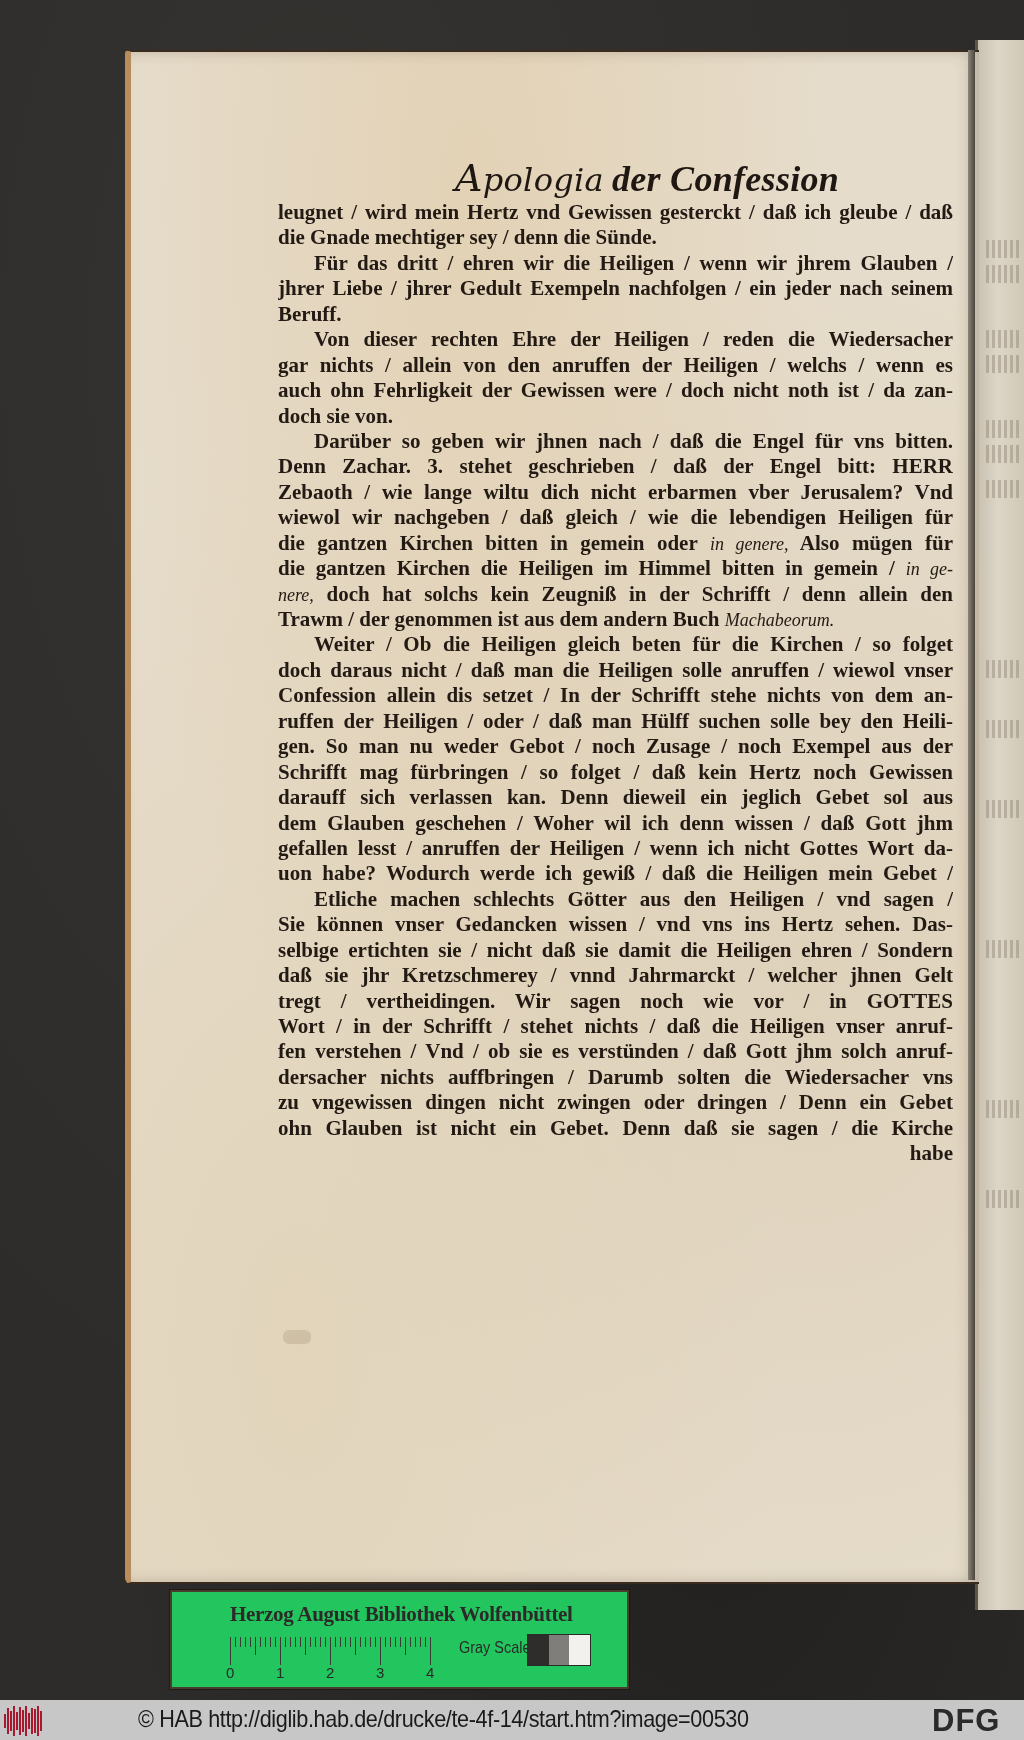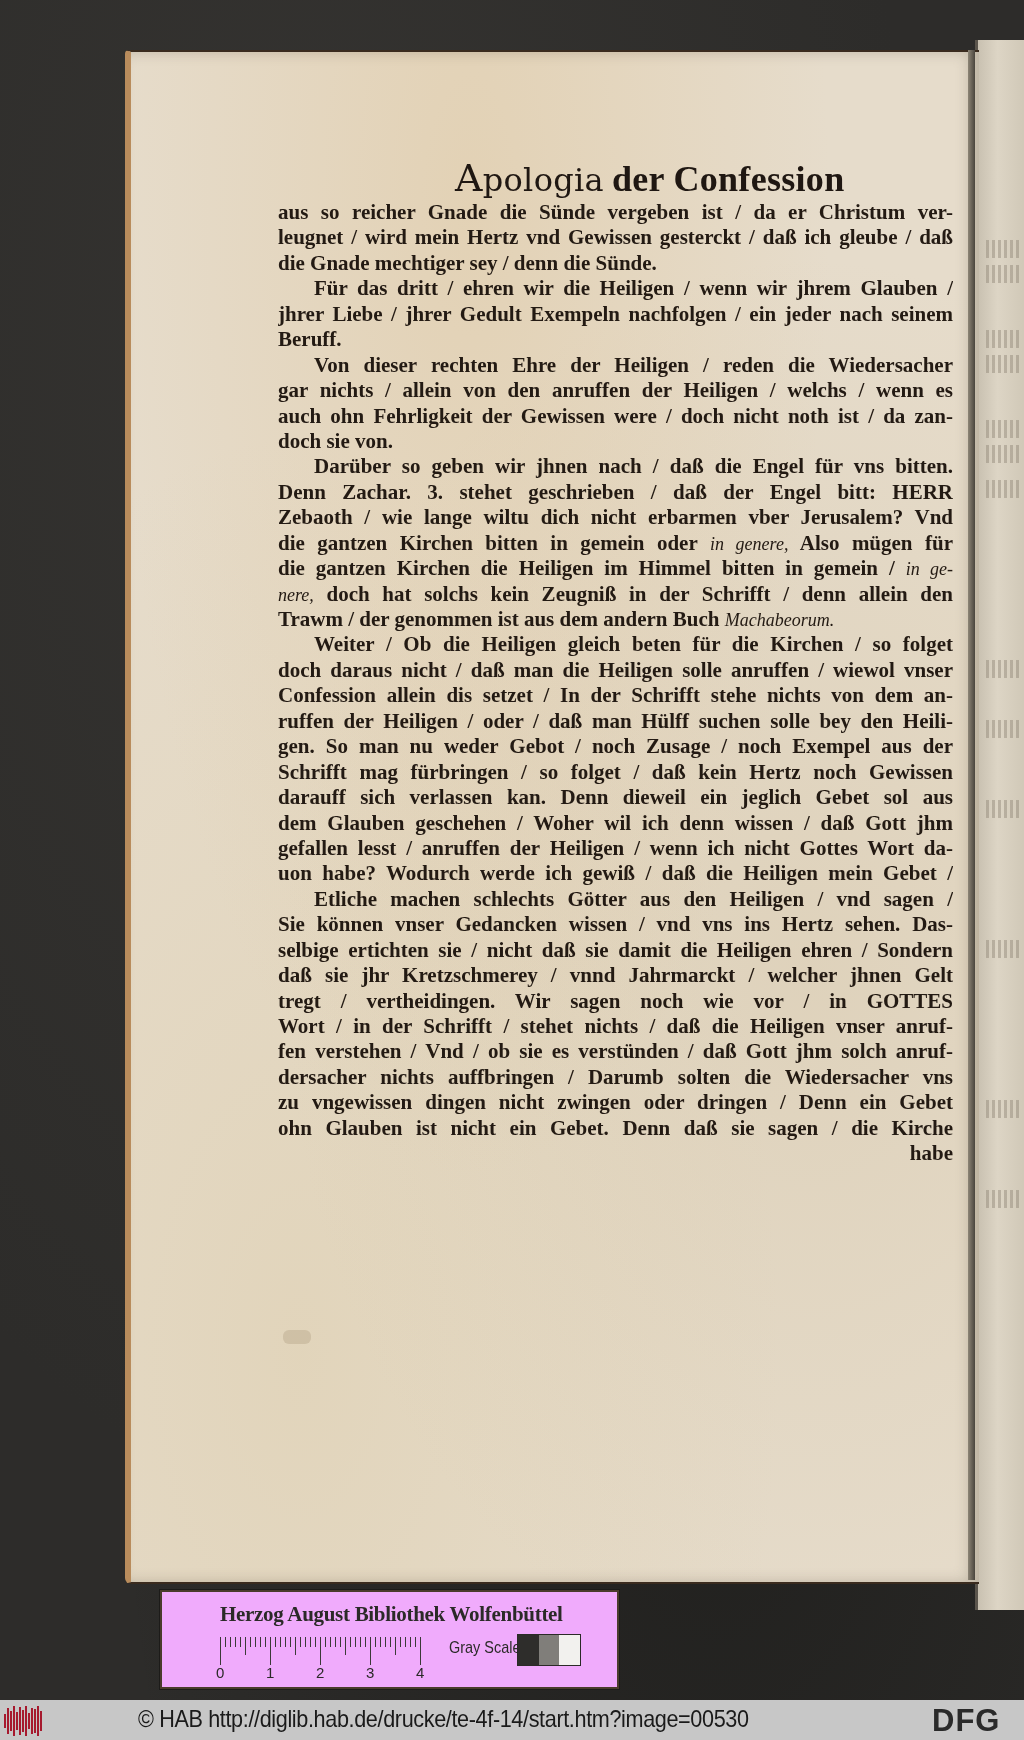--- a/index.html
+++ b/index.html
@@ -36,21 +36,21 @@
     border-bottom:2px solid #3a2b1e;
     border-radius:4px 0 0 6px;
     box-shadow: inset -10px 0 14px rgba(80,70,55,0.25);
   }
   .page-edge-right {
     position:absolute; left:968px; top:50px; width:7px; height:1530px;
     background:linear-gradient(90deg,#8d8576,#4a453d);
   }
   .header-line {
     position:absolute; left:455px; top:156px;
-    font-size:32px; color:#1f1712; white-space:nowrap; letter-spacing:0.3px;
+    font-size:32px; color:#1f1712; white-space:nowrap; letter-spacing:0.3px;font-style:italic;
   }
   .header-line .roman { font-family:"DejaVu Serif", serif; font-weight:normal; }
   .header-line .roman-big { font-size:38px; }
   .header-line .gothic { font-family:"Liberation Serif", serif; font-weight:bold; font-size:36px; margin-left:8px; }
   .text-block {
     position:absolute; left:278px; top:200px; width:675px;
   }
   .line {
     height:25.45px; line-height:25.45px;
     font-family:"Liberation Serif", serif; font-weight:bold;
@@ -60,22 +60,22 @@
   .line.indent { padding-left:36px; }
   .line.short { text-align-last:left; }
   .line.right { text-align:right; text-align-last:right; }
   .line .it { font-style:italic; font-weight:normal; font-size:18px; }
   .faint-mark {
     position:absolute; left:283px; top:1330px; width:28px; height:14px;
     background:rgba(150,130,100,0.25); border-radius:6px;
   }
   
   .target-card {
-    position:absolute; left:160px; top:1590px; width:455px; height:95px;
-    background:#f0abfc;
+    position:absolute; left:170px; top:1590px; width:455px; height:95px;
+    background:#22c55e;
     border:2px solid #4a3b2c;
     box-shadow:0 0 0 1px #1c1b19;
   }
   .card-title {
     position:absolute; left:58px; top:10px;
     font-family:"Liberation Serif", serif; font-weight:bold; font-size:21px;
     color:#2b2a28; white-space:nowrap; letter-spacing:-0.3px;
   }
   .ruler {
     position:absolute; left:58px; top:45px; width:200px; height:28px;
@@ -140,33 +140,33 @@
 </div>
 
 <div class="page"></div>
 <div class="page-edge-right"></div>
 
 <div class="header-line">
   <span class="roman roman-big">A</span><span class="roman">pologia</span><span class="gothic">der Confession</span>
 </div>
 
 <div class="text-block">
-  <div class="line">aus so reicher Gnade die Sünde vergeben ist / da er Christum ver-</div>
   <div class="line">leugnet / wird mein Hertz vnd Gewissen gesterckt / daß ich gleube / daß</div>
   <div class="line short">die Gnade mechtiger sey / denn die Sünde.</div>
   <div class="line indent">Für das dritt / ehren wir die Heiligen / wenn wir jhrem Glauben /</div>
   <div class="line">jhrer Liebe / jhrer Gedult Exempeln nachfolgen / ein jeder nach seinem</div>
   <div class="line short">Beruff.</div>
   <div class="line indent">Von dieser rechten Ehre der Heiligen / reden die Wiedersacher</div>
   <div class="line">gar nichts / allein von den anruffen der Heiligen / welchs / wenn es</div>
   <div class="line">auch ohn Fehrligkeit der Gewissen were / doch nicht noth ist / da zan-</div>
   <div class="line short">doch sie von.</div>
   <div class="line indent">Darüber so geben wir jhnen nach / daß die Engel für vns bitten.</div>
   <div class="line">Denn Zachar. 3. stehet geschrieben / daß der Engel bitt: HERR</div>
   <div class="line">Zebaoth / wie lange wiltu dich nicht erbarmen vber Jerusalem? Vnd</div>
+  <div class="line">wiewol wir nachgeben / daß gleich / wie die lebendigen Heiligen für</div>
   <div class="line">
     <span>die gantzen Kirchen bitten in gemein oder</span>
     <span class="it">in genere,</span>
     <span>Also mügen für</span>
   </div>
   <div class="line">
     <span>die gantzen Kirchen die Heiligen im Himmel bitten in gemein /</span>
     <span class="it">in ge-</span>
   </div>
   <div class="line">

